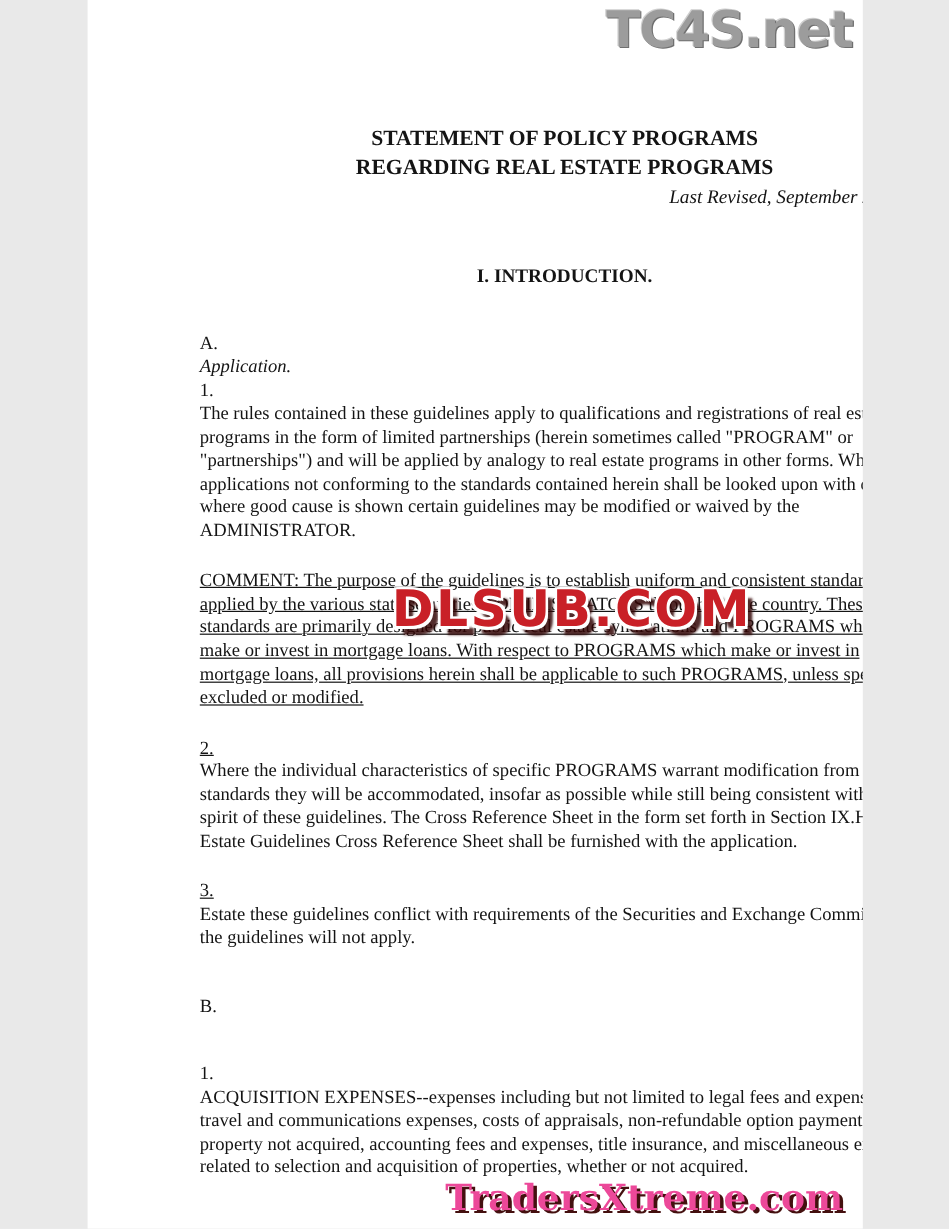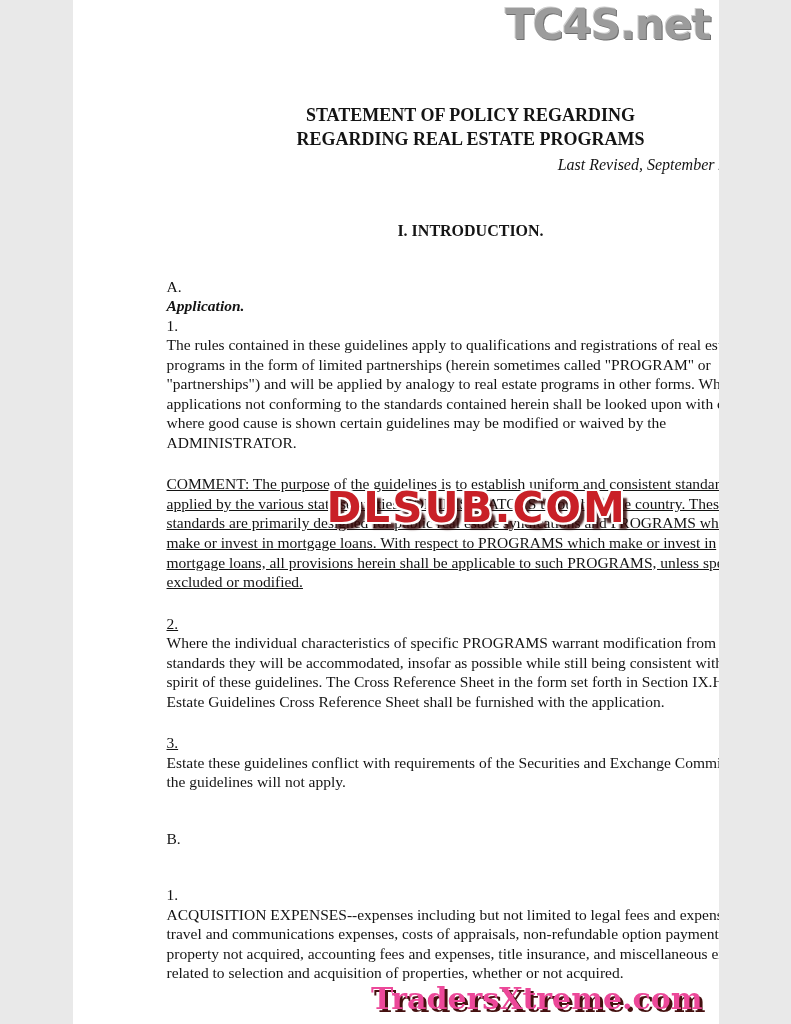--- a/index.html
+++ b/index.html
@@ -80,34 +80,34 @@
     margin-top: 3px;
   }
   .section {
     text-align: center;
     font-weight: bold;
     font-size: 16px;
     margin-top: 46px;
     margin-bottom: 36px;
   }
   .label, .para { margin: 0; }
-  .italic { font-style: italic; font-weight: bold; }
+  .italic { font-style: italic; }
   .gap { margin-top: 22px; text-decoration: underline; }
   .biggap { margin-top: 37px; }
 </style>
 </head>
 <body>
 
 <div class="page">
 
   <div class="wm-top">TC4S.net</div>
 
   <div class="doc">
     <div class="title">
-      <div>STATEMENT OF POLICY REGARDING</div>
+      <div>STATEMENT OF POLICY PROGRAMS</div>
       <div>REGARDING REAL ESTATE PROGRAMS</div>
     </div>
     <div class="revised">Last Revised, September 29, 1993</div>
 
     <div class="section">I. INTRODUCTION.</div>
 
     <p class="label">A.</p>
     <p class="label italic">Application.</p>
     <p class="label">1.</p>
     <p class="para">The rules contained in these guidelines apply to qualifications and registrations of real estate programs in the form of limited partnerships (herein sometimes called "PROGRAM" or "partnerships") and will be applied by analogy to real estate programs in other forms. While applications not conforming to the standards contained herein shall be looked upon with disfavor, where good cause is shown certain guidelines may be modified or waived by the ADMINISTRATOR.</p>

